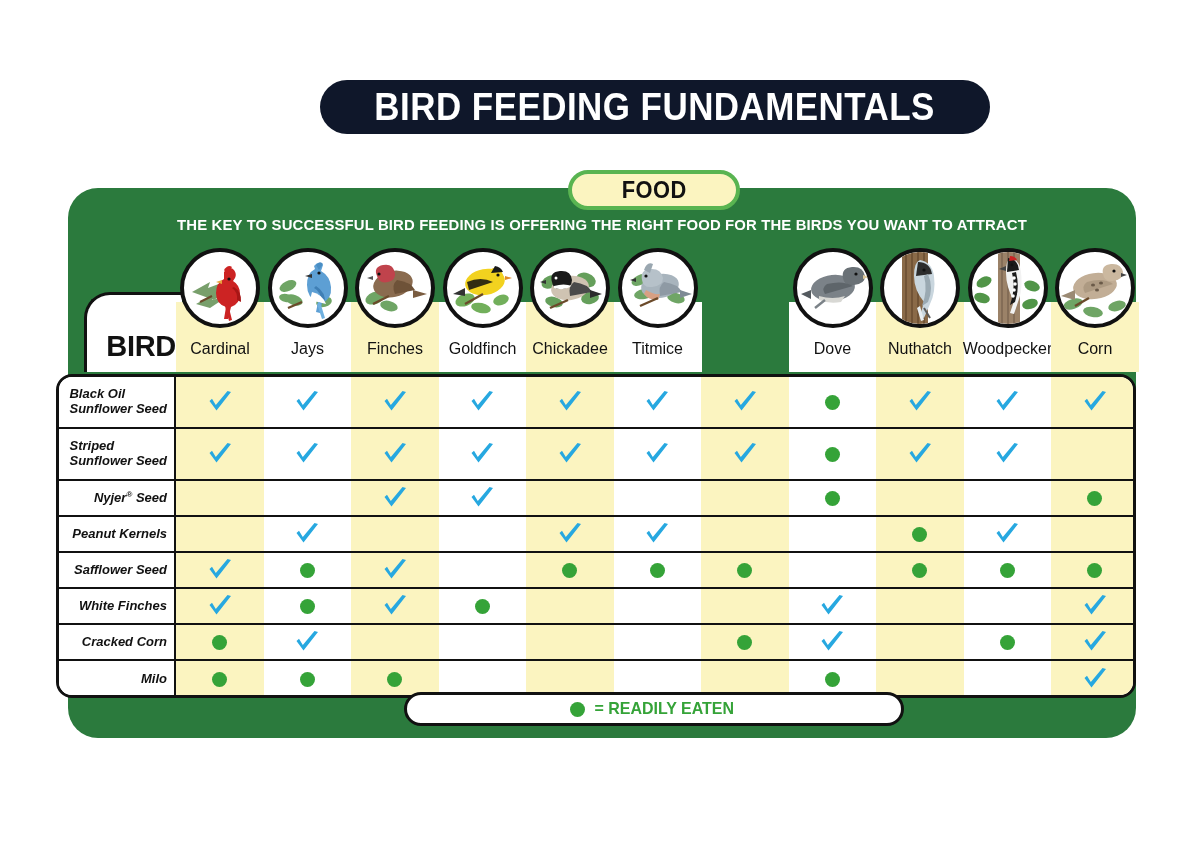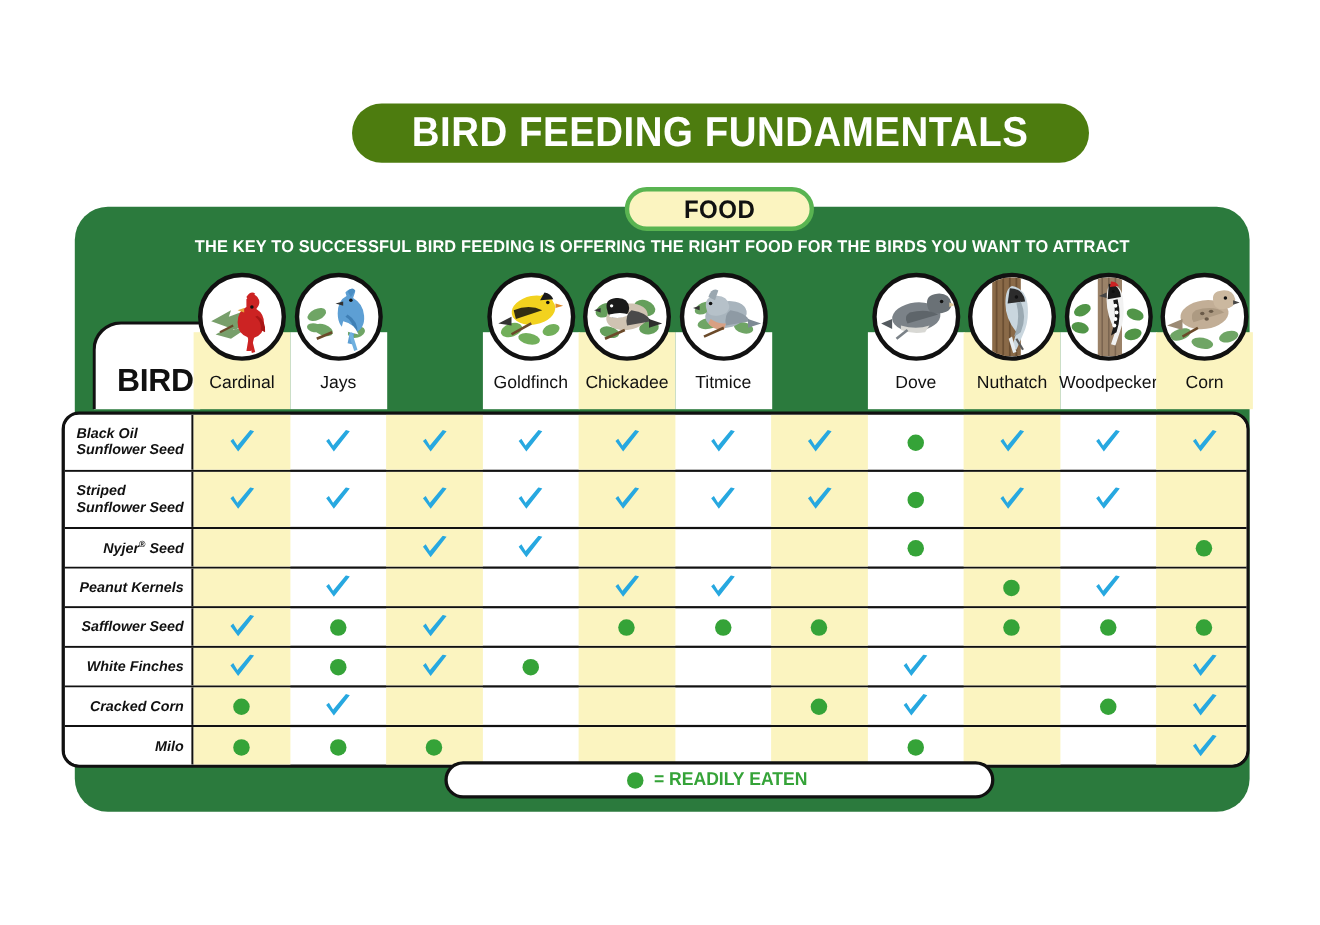--- a/index.html
+++ b/index.html
@@ -12,24 +12,24 @@
     height: 841px;
     font-family: "Liberation Sans", sans-serif;
     overflow: hidden;
     position: relative;
   }
 
   
   #title-banner {
     position: absolute;
     left: 320px;
-    top: 94px;
+    top: 80px;
     width: 670px;
     height: 54px;
-    background: #4d7c0f;
+    background: #0f172a;
     border-radius: 27px;
     display: flex;
     align-items: center;
     justify-content: center;
   }
   #title-text {
     color: #ffffff;
     font-size: 38px;
     font-weight: bold;
     letter-spacing: 0.5px;
@@ -340,20 +340,39 @@
       <path d="M44 34 q10 6 9 18 l-5-2 q2-10-6-14 z" fill="#3f7fb5"></path>
       <path d="M40 40 q10 2 14 12 l-16-4 z" fill="#ffffff"></path>
       <path d="M48 50 l5 16 l-3 1 l-5-15 z" fill="#6fb0df"></path>
       <circle cx="47" cy="21" r="1.6" fill="#111"></circle>
       <path d="M40 22 l-7 2 l7 2 z" fill="#333"></path>
       <path d="M30 50 l-14 6" stroke="#6b4a2a" stroke-width="2.4" fill="none"></path>
     </svg>
       </div>
       <div class="bird-name">Jays</div>
     </div>
+    <div class="bird-col-head shade" style="left: 175px;">
+      <div class="name-bg"></div>
+      <div class="bird-circle">
+        <svg width="72" height="72" viewBox="0 0 72 72">
+      <g fill="#4b8f3f" opacity="0.8">
+        <ellipse cx="16" cy="46" rx="10" ry="6" transform="rotate(-20 16 46)"></ellipse>
+        <ellipse cx="30" cy="54" rx="9" ry="5" transform="rotate(15 30 54)"></ellipse>
+          </g>
+      <ellipse cx="34" cy="32" rx="20" ry="13" transform="rotate(-12 34 32)" fill="#8a6b4f"></ellipse>
+      <path d="M18 24 q-4-9 6-11 q10-2 12 8 q1 7-7 9 q-9 2-11-6 z" fill="#c0434c"></path>
+      <path d="M38 28 q14 2 18 10 l-20 4 q-4-9 2-14 z" fill="#6e5238"></path>
+      <path d="M54 38 l14 4 l-14 4 z" fill="#7a5c40"></path>
+      <circle cx="20" cy="22" r="1.6" fill="#111"></circle>
+      <path d="M14 24 l-6 2 l6 2 z" fill="#555"></path>
+      <path d="M30 44 l-16 8" stroke="#6b4a2a" stroke-width="2.4" fill="none"></path>
+    </svg>
+      </div>
+      <div class="bird-name">Finches</div>
+    </div>
     <div class="bird-col-head" style="left: 262.5px;">
       <div class="name-bg"></div>
       <div class="bird-circle">
         <svg width="72" height="72" viewBox="0 0 72 72">
       <g fill="#5aa23f" opacity="0.85">
         <ellipse cx="18" cy="48" rx="10" ry="6" transform="rotate(-20 18 48)"></ellipse>
         <ellipse cx="34" cy="56" rx="10" ry="5" transform="rotate(12 34 56)"></ellipse>
         <ellipse cx="54" cy="48" rx="8" ry="5" transform="rotate(-20 54 48)"></ellipse>
           </g>
       <ellipse cx="38" cy="30" rx="20" ry="13" transform="rotate(-10 38 30)" fill="#f2d21f"></ellipse>

